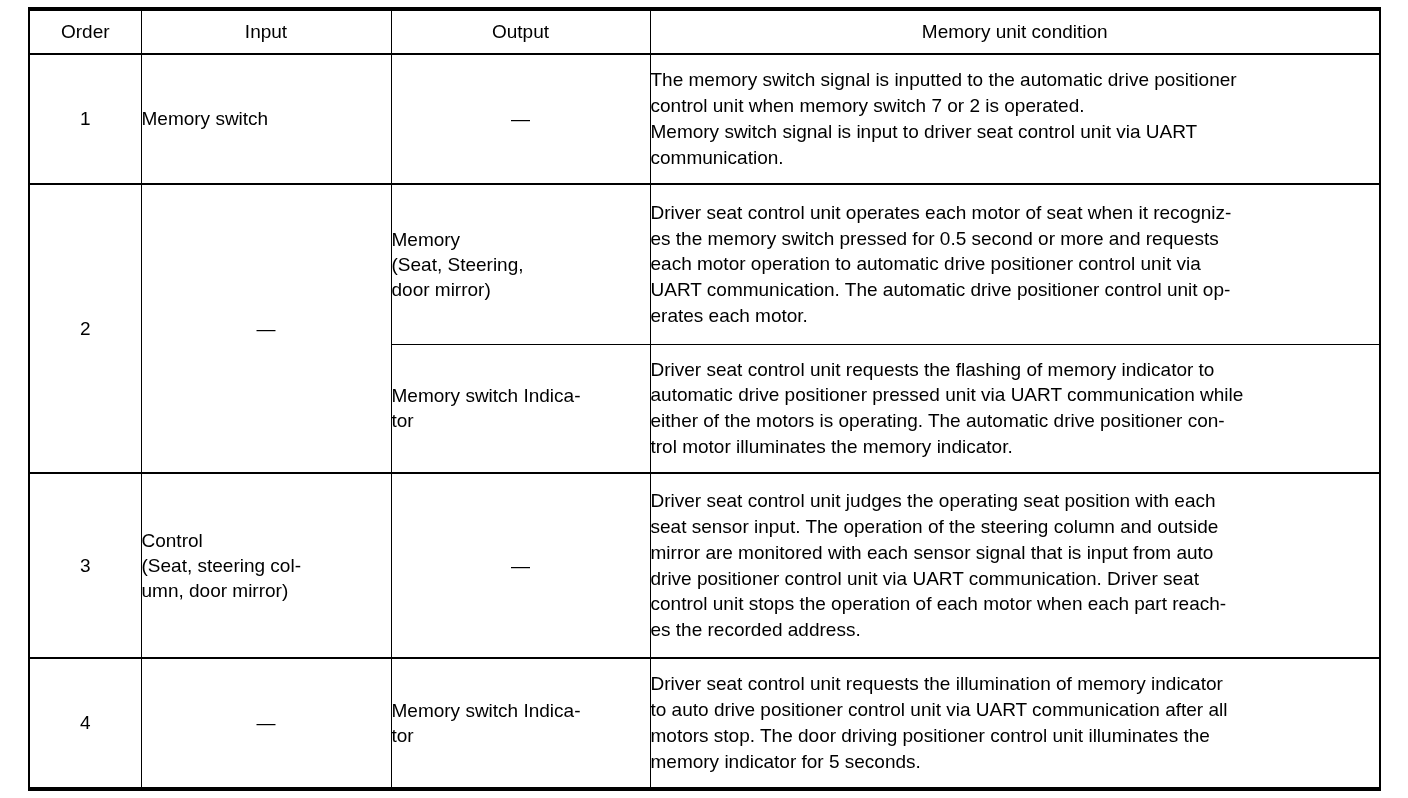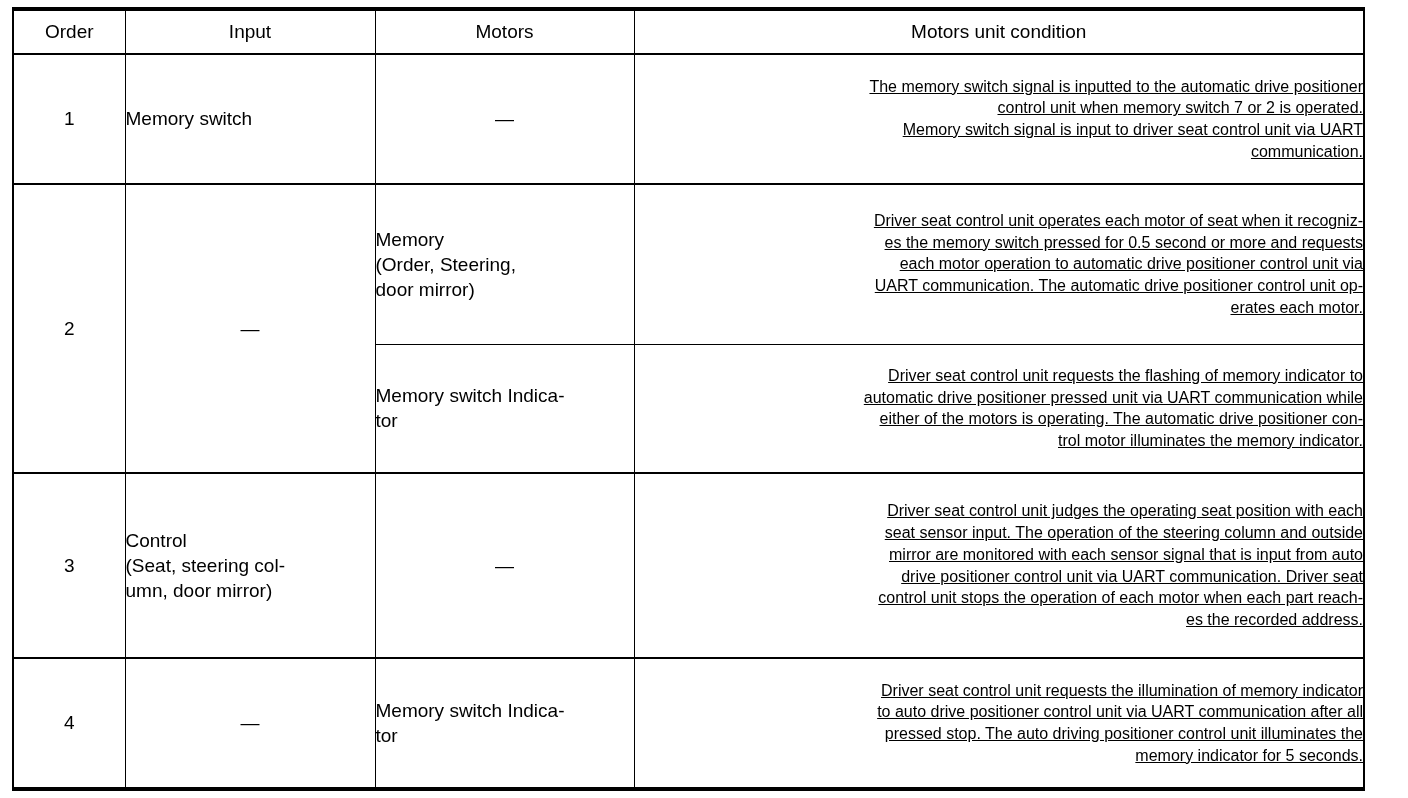--- a/index.html
+++ b/index.html
@@ -17,21 +17,21 @@
 
   .page {
     position: relative;
     width: 1408px;
     height: 798px;
     background: #ffffff;
   }
 
   .table-wrap {
     position: absolute;
-    left: 12px;
+    left: 28px;
     top: 7px;
     width: 1351px;
   }
 
   table.spec {
     border-collapse: collapse;
     table-layout: fixed;
     width: 1351px;
     border-top: 4px solid #000;
     border-bottom: 4px solid #000;
@@ -74,26 +74,25 @@
     margin-left: 48px;
   }
 
   td.input-cell.dash,
   td.output-cell.dash {
     text-align: center;
     padding: 0;
   }
 
   td.cond-cell {
-    text-align: right;
-    font-size: 16px;
+    text-align: left;
+    font-size: 19px;
     padding: 9px 14px 9px 12px;
     line-height: 1.36;
     vertical-align: top;
-    text-decoration: underline;
   }
 
   .dash-mark {
     display: inline-block;
     font-size: 19px;
     letter-spacing: 0;
   }
 
   .cell-line { display: block; white-space: pre-wrap; }
 
@@ -109,22 +108,22 @@
       <colgroup>
         <col class="c-order">
         <col class="c-input">
         <col class="c-output">
         <col class="c-cond">
       </colgroup>
       <thead>
         <tr>
           <th>Order</th>
           <th>Input</th>
-          <th>Motors</th>
-          <th>Motors unit condition</th>
+          <th>Output</th>
+          <th>Memory unit condition</th>
         </tr>
       </thead>
       <tbody>
 
         <tr class="group-start" style="height:130px;">
           <td class="order-cell" rowspan="1">1</td>
           <td class="input-cell" rowspan="1">Memory switch</td>
           <td class="output-cell dash" rowspan="1">
             <span class="dash-mark">—</span>
           </td>
@@ -136,21 +135,21 @@
           </td>
         </tr>
 
         <tr class="group-start" style="height:160px;">
           <td class="order-cell" rowspan="2">2</td>
           <td class="input-cell dash" rowspan="2">
             <span class="dash-mark">—</span>
           </td>
           <td class="output-cell">
             <span class="cell-line">Memory</span>
-            <span class="cell-line">(Order, Steering,</span>
+            <span class="cell-line">(Seat, Steering,</span>
             <span class="cell-line">door mirror)</span>
           </td>
           <td class="cond-cell">
             <span class="cell-line">Driver seat control unit operates each motor of seat when it recogniz-</span>
             <span class="cell-line">es the memory switch pressed for 0.5 second or more and requests</span>
             <span class="cell-line">each motor operation to automatic drive positioner control unit via</span>
             <span class="cell-line">UART communication. The automatic drive positioner control unit op-</span>
             <span class="cell-line">erates each motor.</span>
           </td>
         </tr>
@@ -192,21 +191,21 @@
           <td class="input-cell dash">
             <span class="dash-mark">—</span>
           </td>
           <td class="output-cell">
             <span class="cell-line">Memory switch Indica-</span>
             <span class="cell-line">tor</span>
           </td>
           <td class="cond-cell">
             <span class="cell-line">Driver seat control unit requests the illumination of memory indicator</span>
             <span class="cell-line">to auto drive positioner control unit via UART communication after all</span>
-            <span class="cell-line">pressed stop. The auto driving positioner control unit illuminates the</span>
+            <span class="cell-line">motors stop. The door driving positioner control unit illuminates the</span>
             <span class="cell-line">memory indicator for 5 seconds.</span>
           </td>
         </tr>
 
       </tbody>
     </table>
   </div>
 </div>
 
 </body></html>

